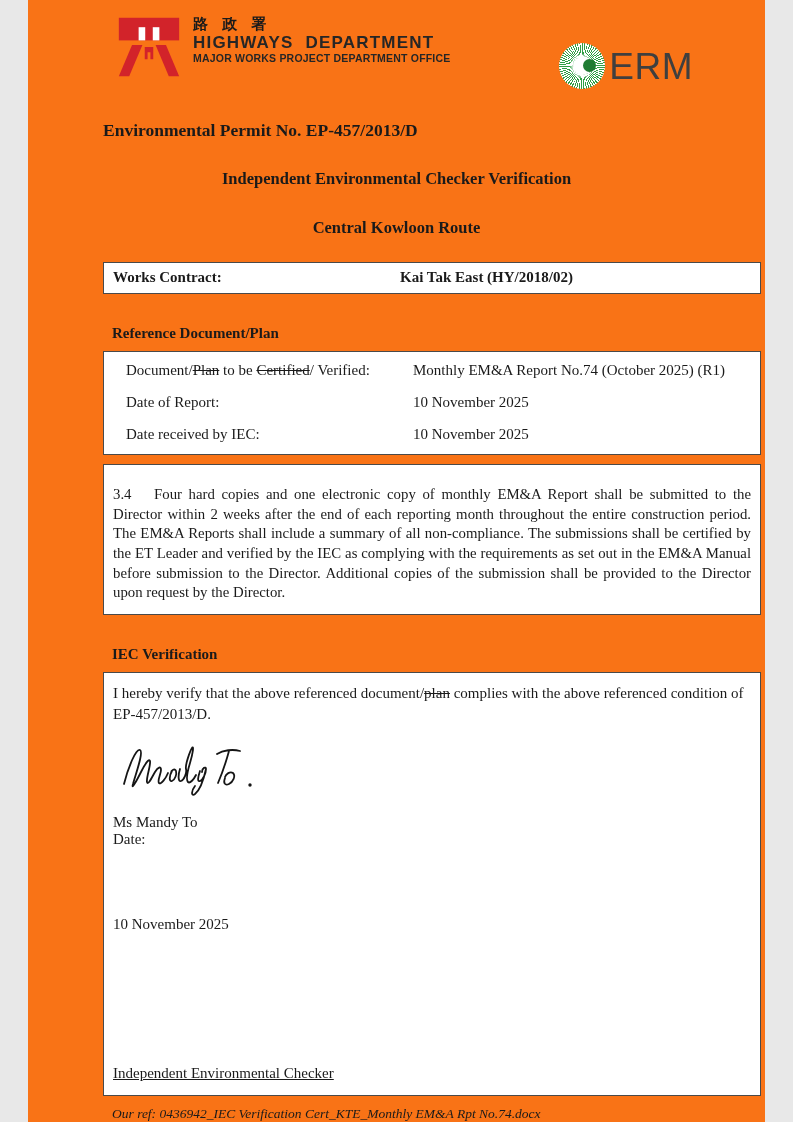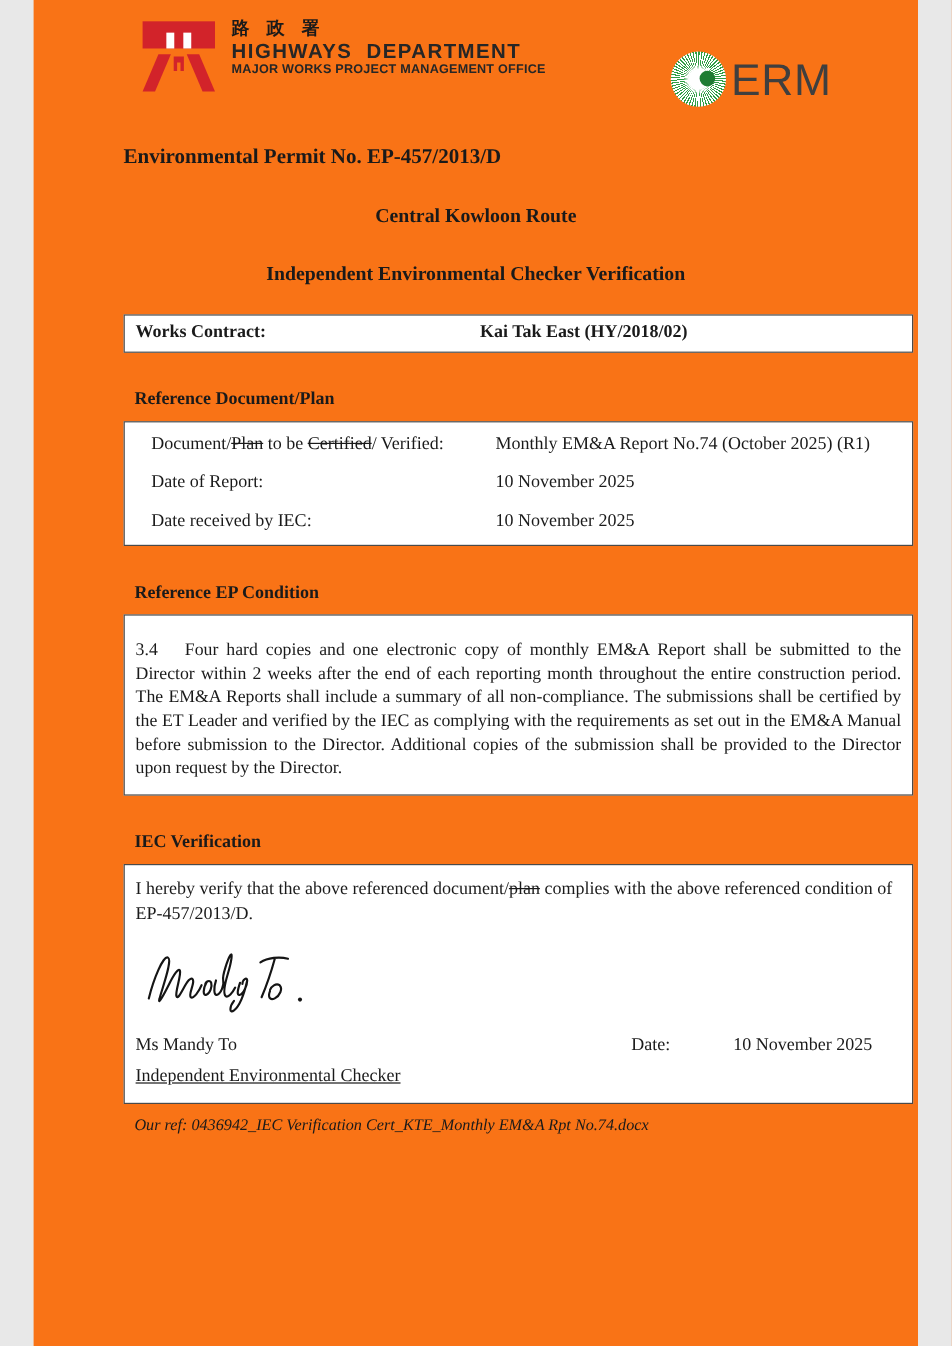--- a/index.html
+++ b/index.html
@@ -57,21 +57,21 @@
   .refdoc-box .trow + .trow { padding-top:15px; }
 
   .ep-box { margin-top:9px; padding:7px 9px 11px; }
   .ep-subtitle { margin-top:16px; font-size:15px; }
   .ep-clause { margin-top:13px; font-size:14.8px; line-height:1.33; text-align:justify; }
   .ep-clause .clause-num { display:inline-block; width:41px; }
 
   .iec-box { margin-top:9px; padding:10px 9px 13px; }
   .iec-statement { font-size:15px; line-height:1.4; }
   .signature { margin:14px 0 0 6px; width:156px; height:58px; }
-  .sign-row { display:flex; align-items:flex-start; margin-top:13px; }
+  .sign-row { display:flex; align-items:flex-start; margin-top:13px;flex-direction:column; }
   .sign-row .name { flex:1 1 auto; }
   .sign-row .date-lbl { flex:0 0 85px; }
   .sign-row .date-val { flex:0 0 140px; }
   .sign-title { margin-top:9px; font-size:15px;text-decoration:underline; }
 
   .footer-ref { margin:10px 0 0 84px; font-size:13.5px; font-style:italic; }
 </style>
 </head>
 <body>
 
@@ -83,32 +83,32 @@
         <rect x="3" y="2" width="64" height="24" fill="#d2232a"></rect>
         <rect x="24" y="12" width="7" height="14" fill="#ffffff"></rect>
         <rect x="39" y="12" width="7" height="14" fill="#ffffff"></rect>
         <polygon points="3,64 17,31 28,31 14,64" fill="#d2232a"></polygon>
         <polygon points="67,64 53,31 42,31 56,64" fill="#d2232a"></polygon>
         <path d="M30.5 33 h9 v13 h-3 v-7.5 h-3 v7.5 h-3 Z" fill="#d2232a"></path>
       </svg>
       <div class="hyd-text">
         <div class="hyd-cn-name">路 政 署</div>
         <div class="hyd-en-name">HIGHWAYS  DEPARTMENT</div>
-        <div class="hyd-en-office">MAJOR WORKS PROJECT MANAGEMENT OFFICE</div>
+        <div class="hyd-en-office">MAJOR WORKS PROJECT DEPARTMENT OFFICE</div>
       </div>
     </div>
     <div class="erm">
       <div class="erm-burst"></div>
       <div class="erm-text">ERM</div>
     </div>
   </div>
 
   <div class="title-permit">Environmental Permit No. EP-457/2013/D</div>
+  <div class="title-center title-doctype">Independent Environmental Checker Verification</div>
   <div class="title-center title-project">Central Kowloon Route</div>
-  <div class="title-center title-doctype">Independent Environmental Checker Verification</div>
 
   <div class="box wc-box fs15">
     <div class="trow">
       <span class="lbl">Works Contract:</span>
       <span class="val">Kai Tak East (HY/2018/02)</span>
     </div>
   </div>
 
   <div class="section-heading">Reference Document/Plan</div>
   <div class="box refdoc-box fs15">
@@ -119,21 +119,20 @@
     <div class="trow">
       <span class="lbl">Date of Report:</span>
       <span class="val">10 November 2025</span>
     </div>
     <div class="trow">
       <span class="lbl">Date received by IEC:</span>
       <span class="val">10 November 2025</span>
     </div>
   </div>
 
-  <div class="section-heading">Reference EP Condition</div>
   <div class="box ep-box fs15">
     <div class="ep-clause">
       <span class="clause-num">3.4</span><span>Four hard copies and one electronic copy of monthly EM&amp;A Report shall be submitted to the Director within 2 weeks after the end of each reporting month throughout the entire construction period. The EM&amp;A Reports shall include a summary of all non-compliance. The submissions shall be certified by the ET Leader and verified by the IEC as complying with the requirements as set out in the EM&amp;A Manual before submission to the Director. Additional copies of the submission shall be provided to the Director upon request by the Director.</span>
     </div>
   </div>
 
   <div class="section-heading">IEC Verification</div>
   <div class="box iec-box">
     <div class="iec-statement"><span>I hereby verify that the above referenced document/</span><span class="strike">plan</span><span> complies with the above referenced condition of EP-457/2013/D.</span></div>
 

